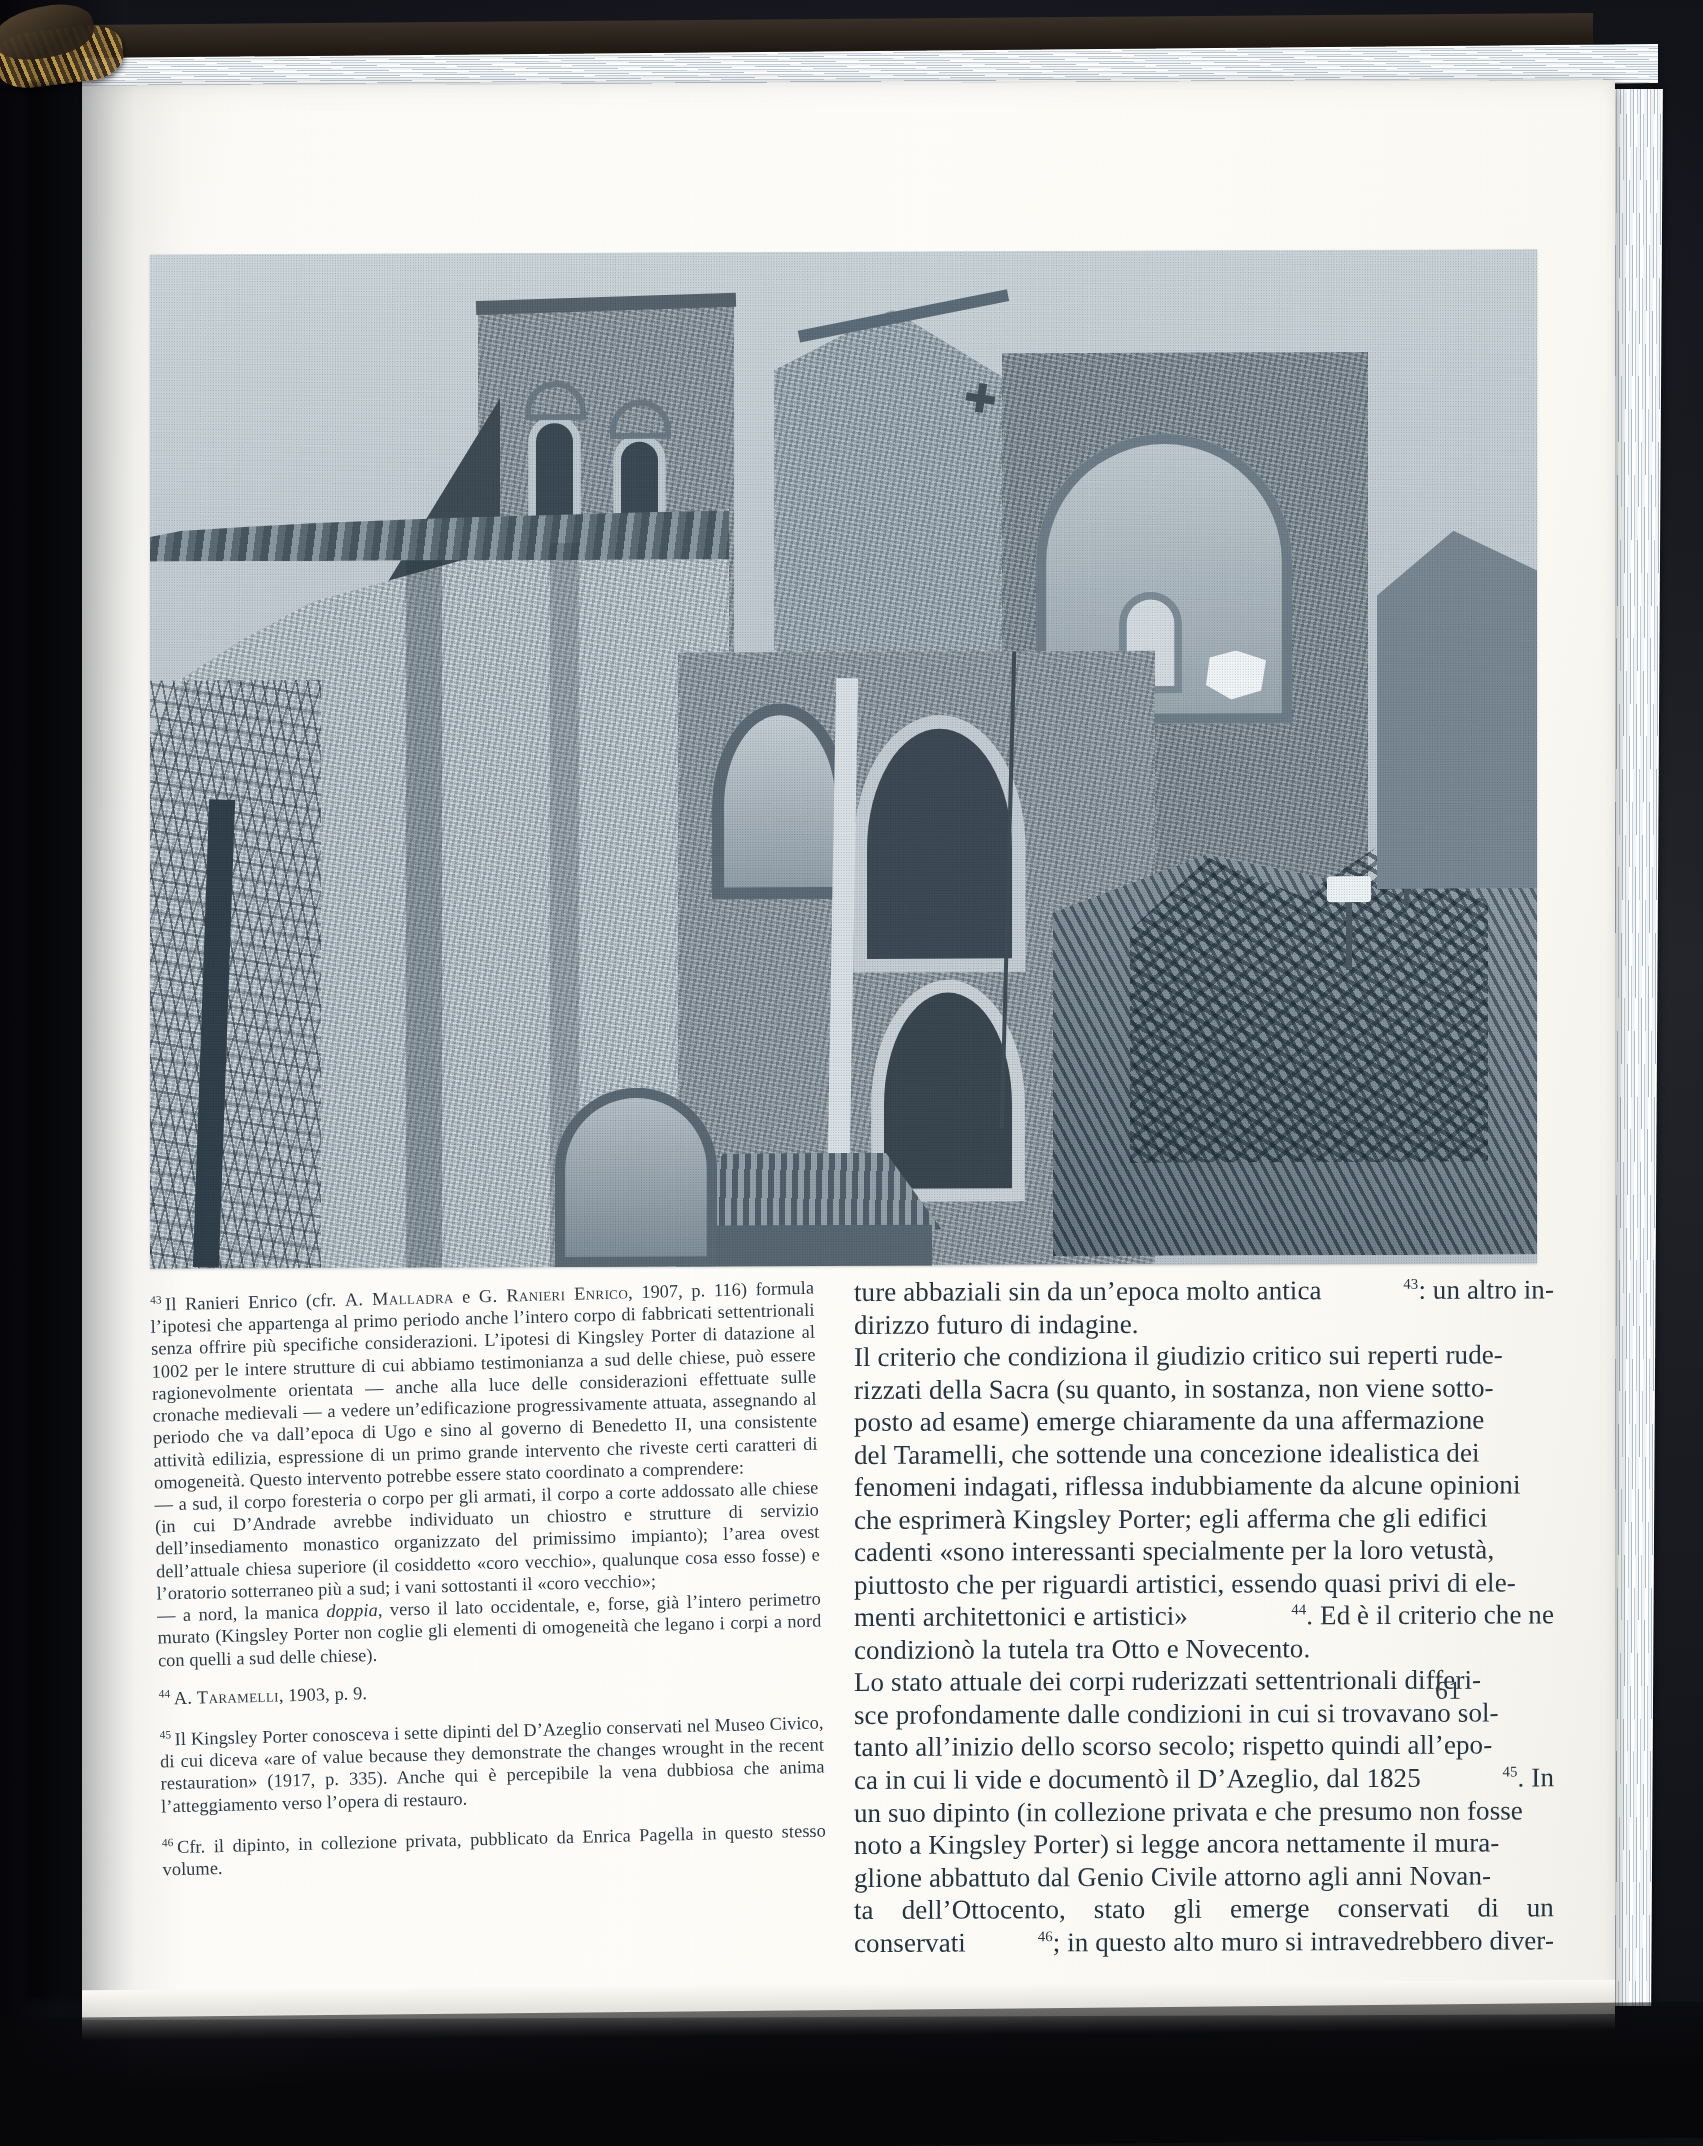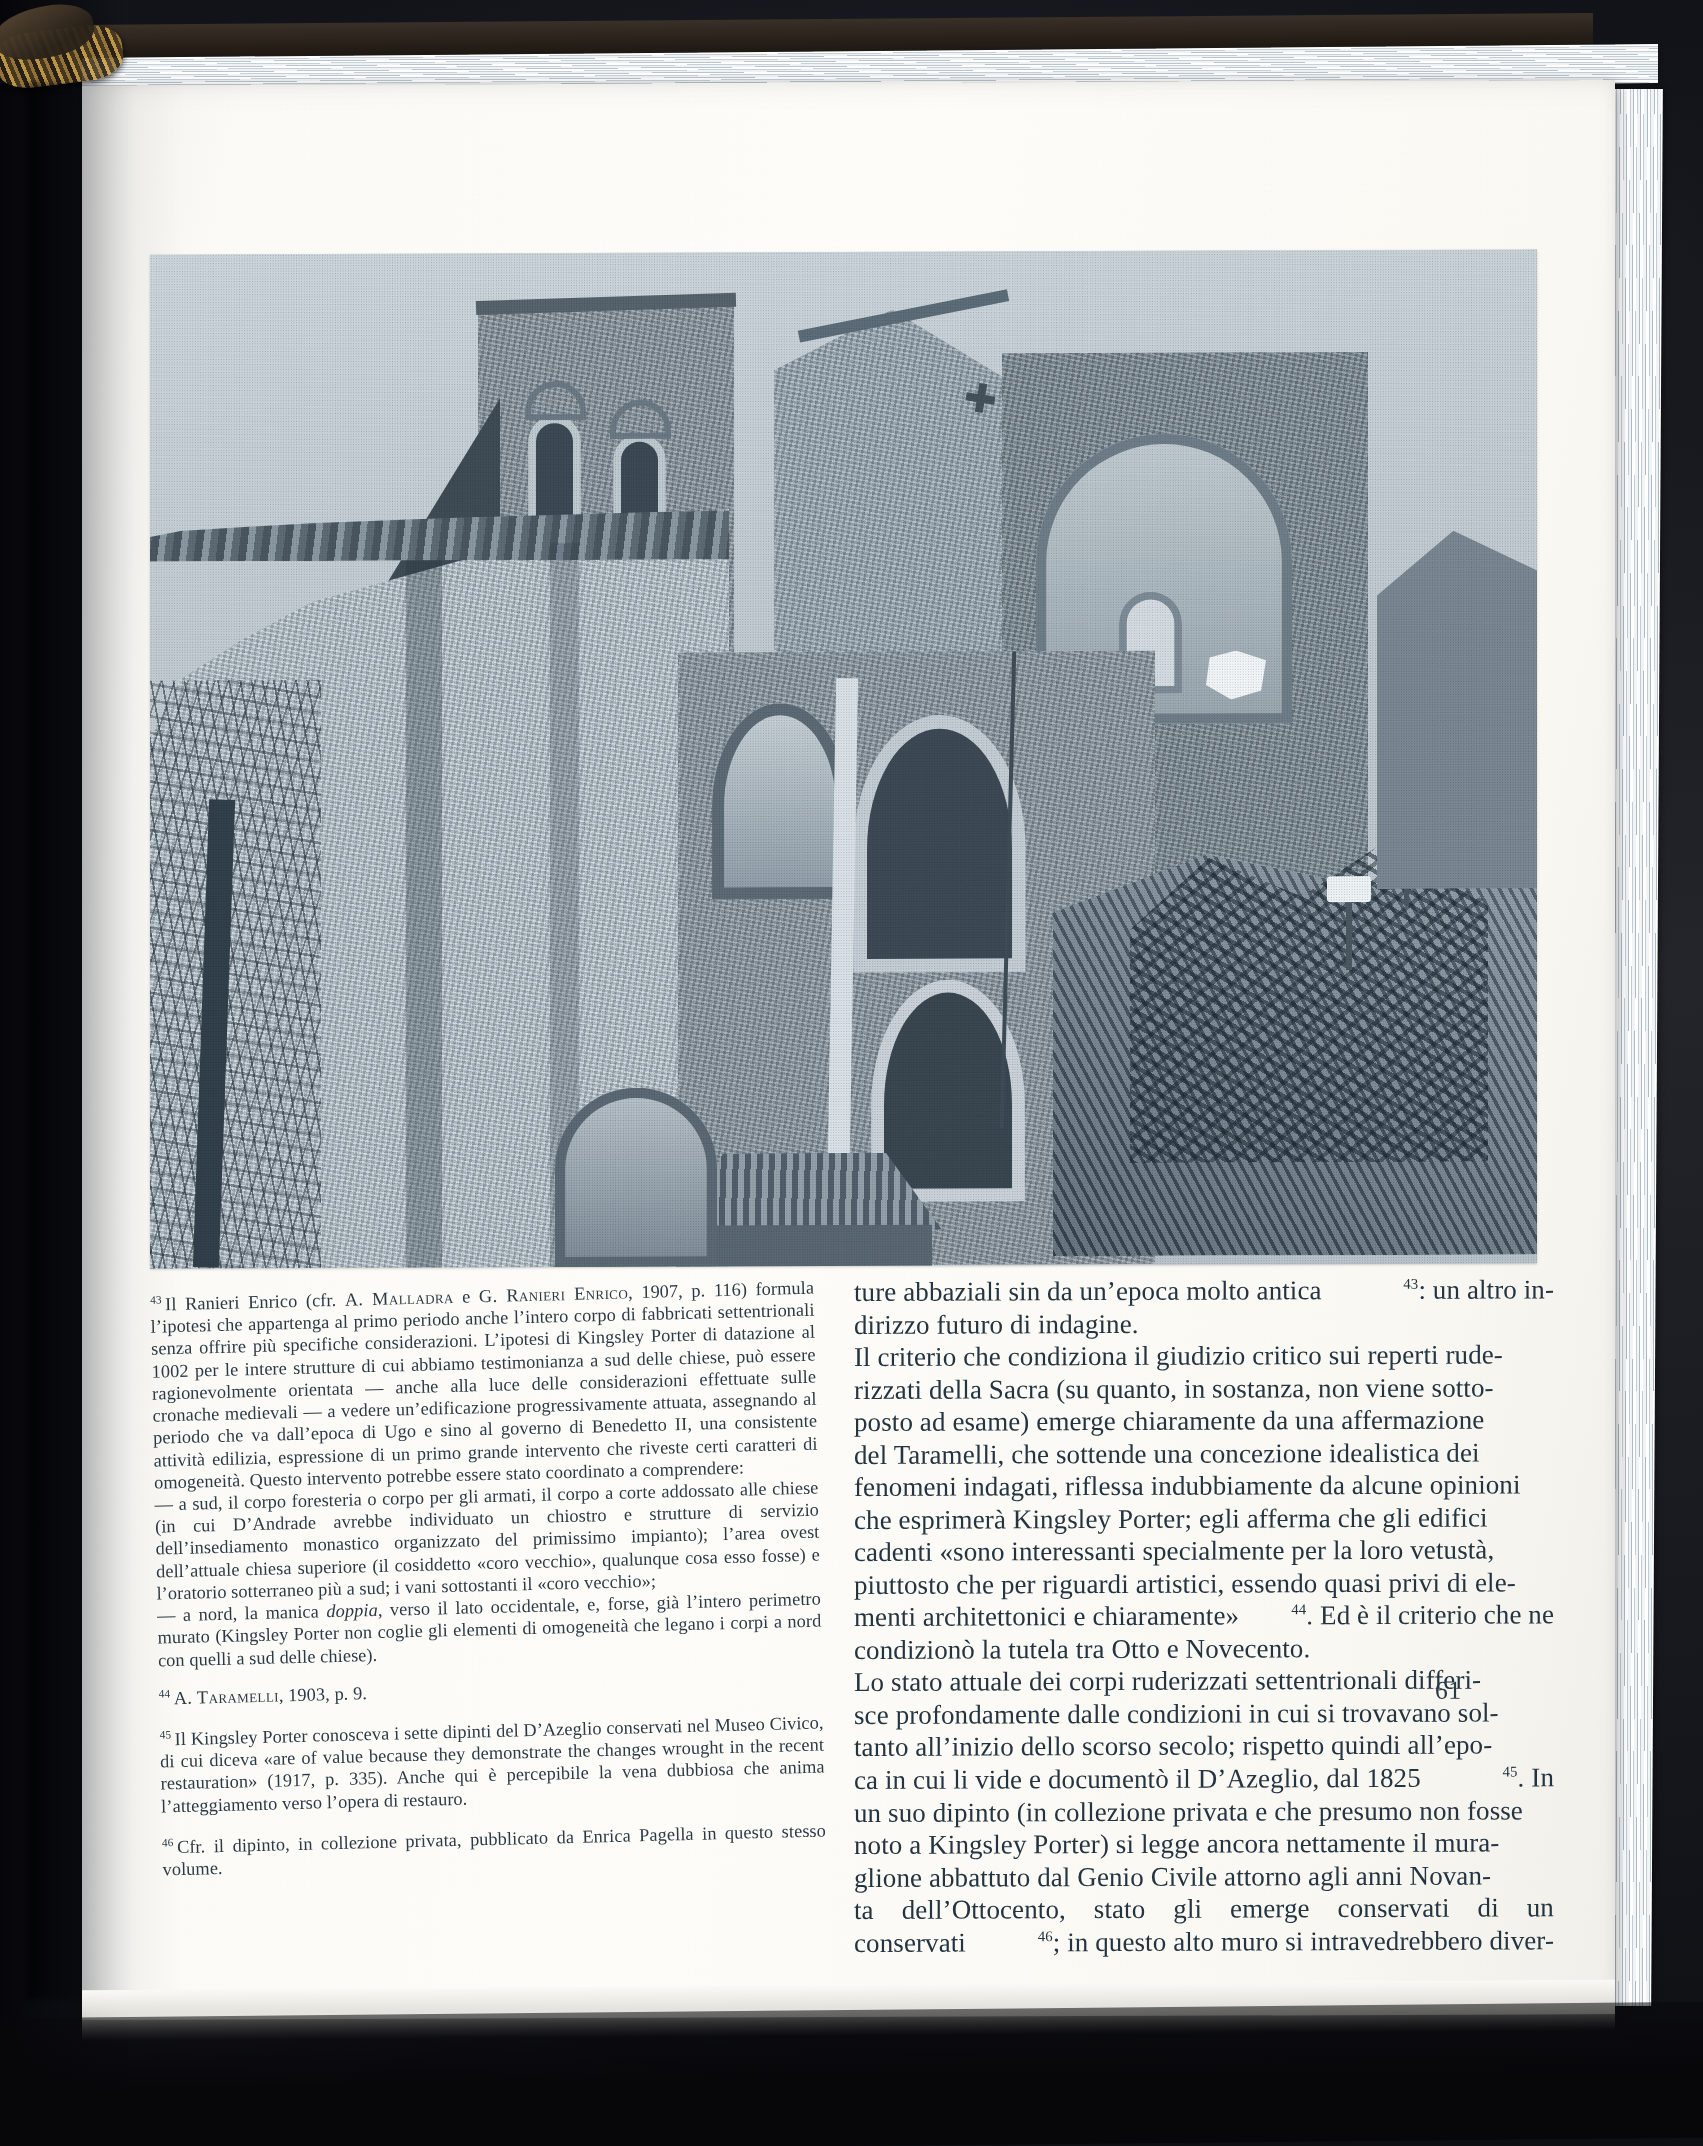--- a/index.html
+++ b/index.html
@@ -311,21 +311,21 @@
       <p class="body-p" style="margin:0">
         <span class="ln">Il criterio che condiziona il giudizio critico sui reperti rude-</span>
         <span class="ln">rizzati della Sacra (su quanto, in sostanza, non viene sotto-</span>
         <span class="ln">posto ad esame) emerge chiaramente da una affermazione</span>
         <span class="ln">del Taramelli, che sottende una concezione idealistica dei</span>
         <span class="ln">fenomeni indagati, riflessa indubbiamente da alcune opinioni</span>
         <span class="ln">che esprimerà Kingsley Porter; egli afferma che gli edifici</span>
         <span class="ln">cadenti «sono interessanti specialmente per la loro vetustà,</span>
         <span class="ln">piuttosto che per riguardi artistici, essendo quasi privi di ele-</span>
         <span class="ln just">
-            <span>menti architettonici e chiaramente»</span>
+            <span>menti architettonici e artistici»</span>
             <span><sup>44</sup>. Ed è il criterio che ne</span>
           </span>
         <span class="ln">condizionò la tutela tra Otto e Novecento.</span>
       </p>
 
       <p class="body-p" style="margin:0">
         <span class="ln">Lo stato attuale dei corpi ruderizzati settentrionali differi-</span>
         <span class="ln">sce profondamente dalle condizioni in cui si trovavano sol-</span>
         <span class="ln">tanto all’inizio dello scorso secolo; rispetto quindi all’epo-</span>
         <span class="ln just">

